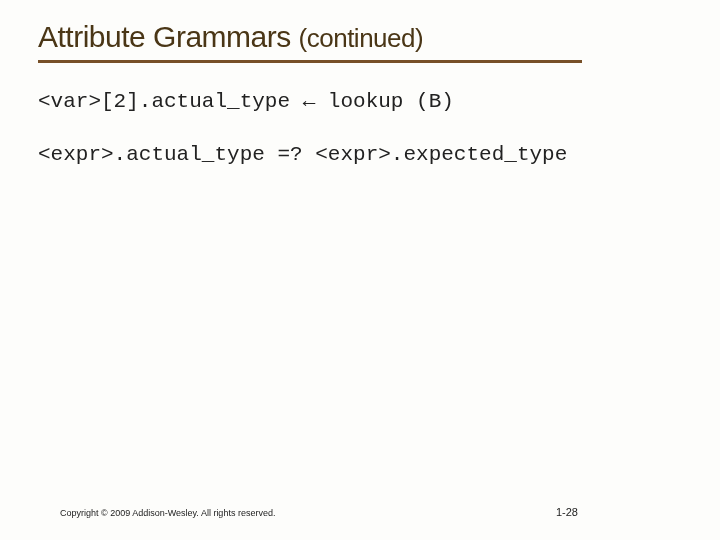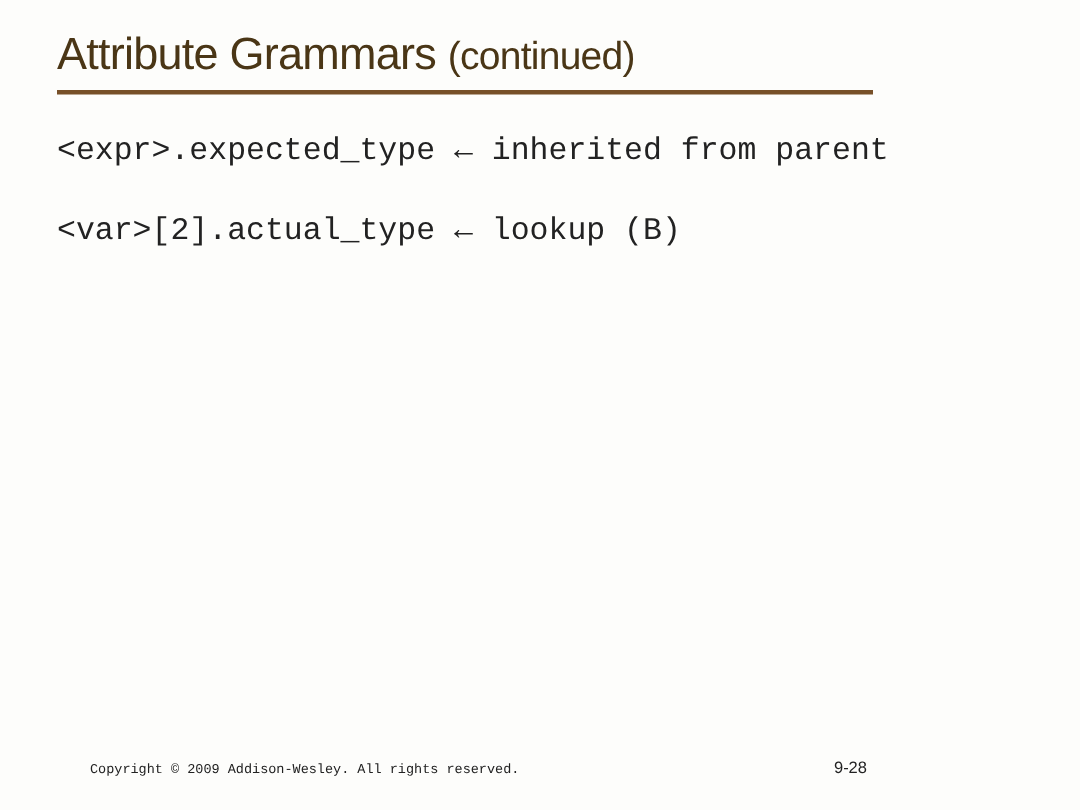--- a/index.html
+++ b/index.html
@@ -40,21 +40,21 @@
   .content p {
     white-space: pre;
   }
   .block { margin-bottom: 26px; }
   .copyright {
     position: absolute;
     bottom: 22px;
     left: 60px;
     font-size: 9px;
     color: #222;
-    font-family: Liberation Mono, monospace;
+    font-family: Liberation Sans, sans-serif;
   }
   .pagenum {
     position: absolute;
     bottom: 22px;
     right: 42px;
     font-size: 11px;
     color: #222;
     font-family: Arial, sans-serif;
   }
 </style>
@@ -64,29 +64,27 @@
 <div class="slide">
 
   <div class="title">
     <span>Attribute Grammars </span><span class="sub">(continued)</span>
   </div>
 
   <hr class="rule">
 
   <div class="content">
 
-    <div class="block">
-      <p>&lt;expr&gt;.expected_type ← inherited from parent</p>
-    </div>
 
     <div class="block">
       <p>&lt;var&gt;[2].actual_type ← lookup (B)</p>
     </div>
 
     <div class="block">
+      <p>&lt;expr&gt;.actual_type =? &lt;expr&gt;.expected_type</p>
     </div>
 
   </div>
 
   <div class="copyright">Copyright © 2009 Addison-Wesley. All rights reserved.</div>
-  <div class="pagenum">9-28</div>
+  <div class="pagenum">1-28</div>
 
 </div>
 
 </body></html>

